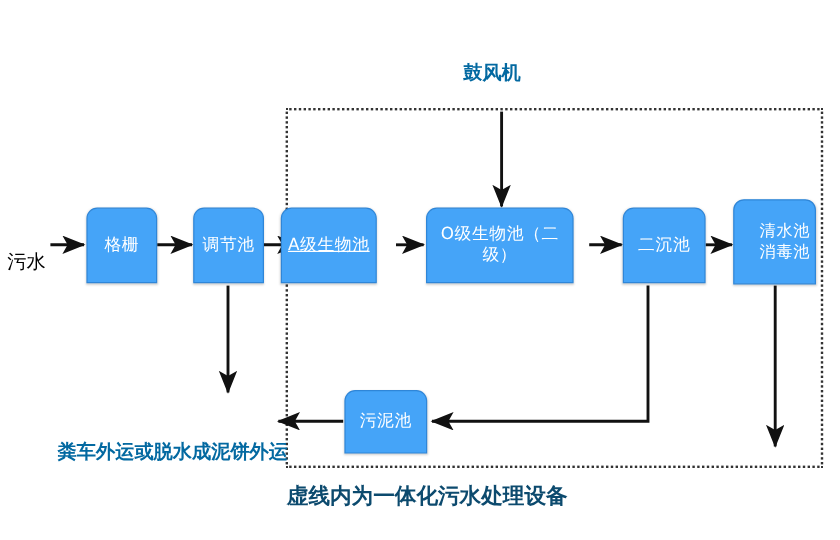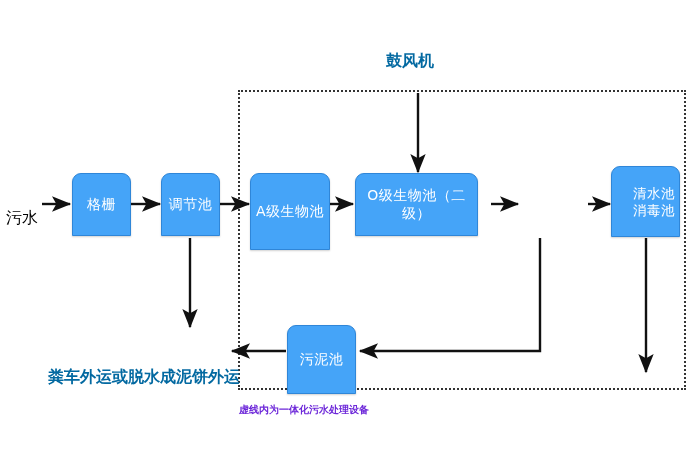--- a/index.html
+++ b/index.html
@@ -32,21 +32,21 @@
 
   
   .label{
     position:absolute;
     font-size:16px;
     white-space:nowrap;
     line-height:1;
   }
   .label.black{color:#000000;}
   .label.blue{color:#0369a1;font-weight:bold;}
-  .label.caption{color:#6d28d9;font-size:10px;font-weight:bold;}
+  .label.caption{color:#0c4a6e;font-size:18px;font-weight:bold;}
 
   
   .dashed-box{
     position:absolute;
     box-sizing:border-box;
     border:2px dotted #333333;
     background:transparent;
   }
 
   svg.wires{position:absolute;left:0;top:0;width:700px;height:450px;}
@@ -76,29 +76,30 @@
       <path d="M646,238 L646,372"></path>
       <path d="M540,238 L540,351 L360,351"></path>
       <path d="M286,351 L232,351"></path>
     </g>
   </svg>
 
   <div class="node" style="left:72px;top:173px;width:59px;height:63px;">格栅</div>
 
   <div class="node" style="left:161px;top:173px;width:59px;height:63px;">调节池</div>
 
-  <div class="node" style="left:250px;top:173px;width:80px;height:77px;">A级生物池</div>
+  <div class="node" style="left:234px;top:173px;width:80px;height:63px;text-decoration:underline;">A级生物池</div>
 
   <div class="node" style="left:355px;top:173px;width:123px;height:63px;">O级生物池（二级）</div>
 
+  <div class="node" style="left:519px;top:173px;width:69px;height:63px;">二沉池</div>
 
   <div class="node two-line" style="left:611px;top:166px;width:69px;height:71px;">清水池
 消毒池</div>
 
-  <div class="node" style="left:287px;top:325px;width:69px;height:69px;">污泥池</div>
+  <div class="node" style="left:287px;top:325px;width:69px;height:53px;">污泥池</div>
 
   <div class="label black" style="left:6px;top:186px;margin-top:24px;">污水</div>
 
   <div class="label blue" style="left:386px;top:53px;">鼓风机</div>
 
   <div class="label blue" style="left:48px;top:342px;margin-top:27px;">粪车外运或脱水成泥饼外运</div>
 
   <div class="label caption" style="left:239px;top:405px;">虚线内为一体化污水处理设备</div>
 
 

